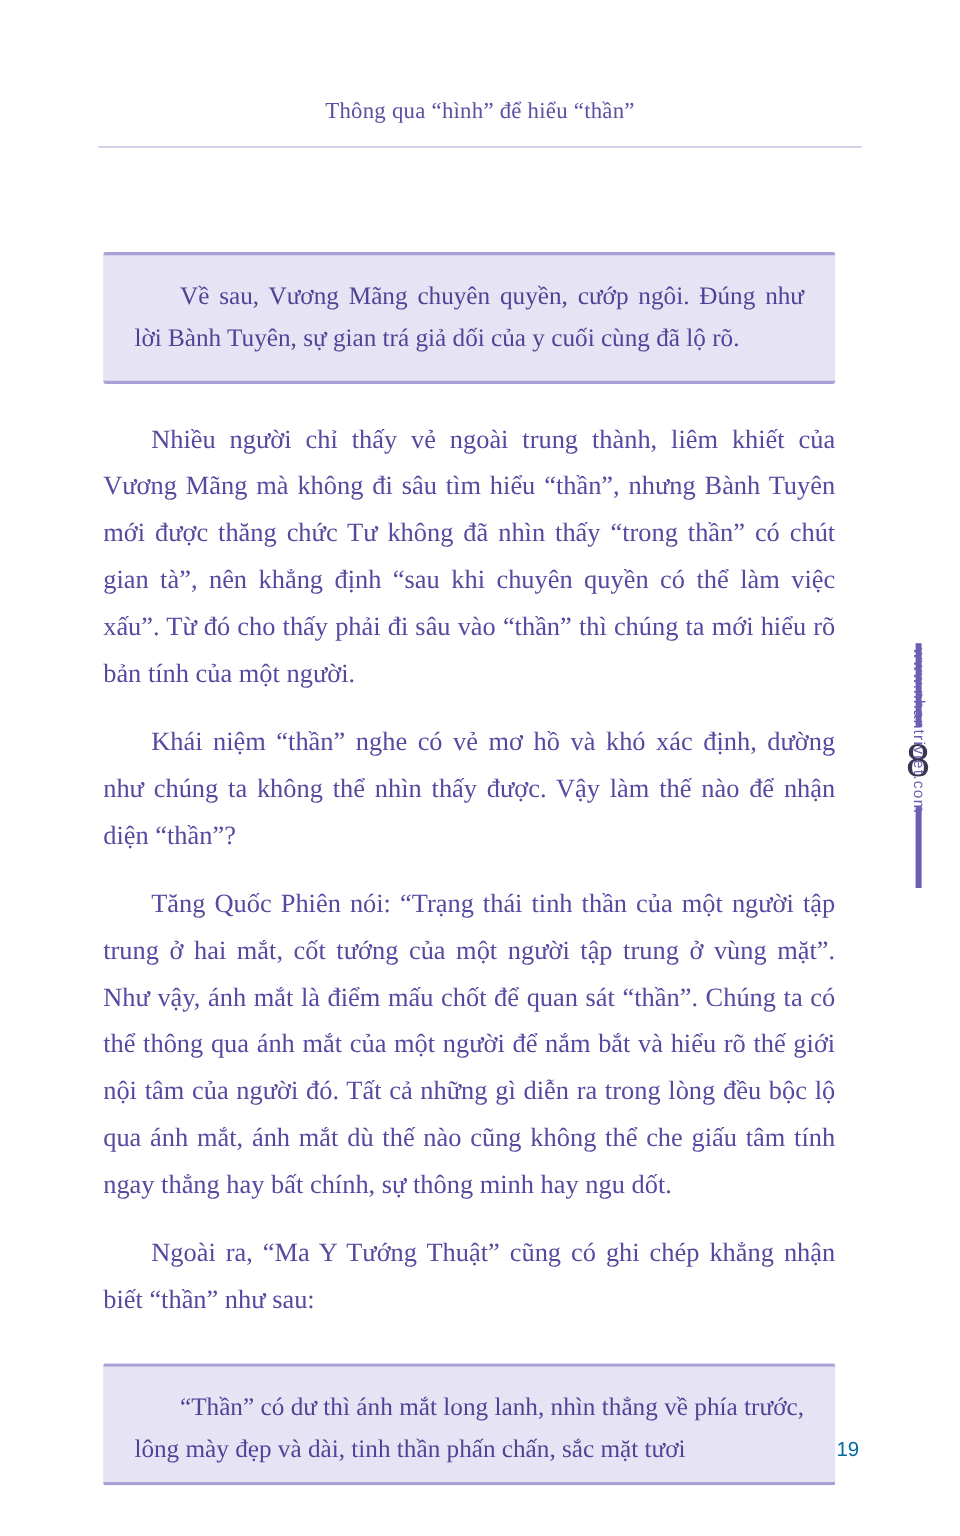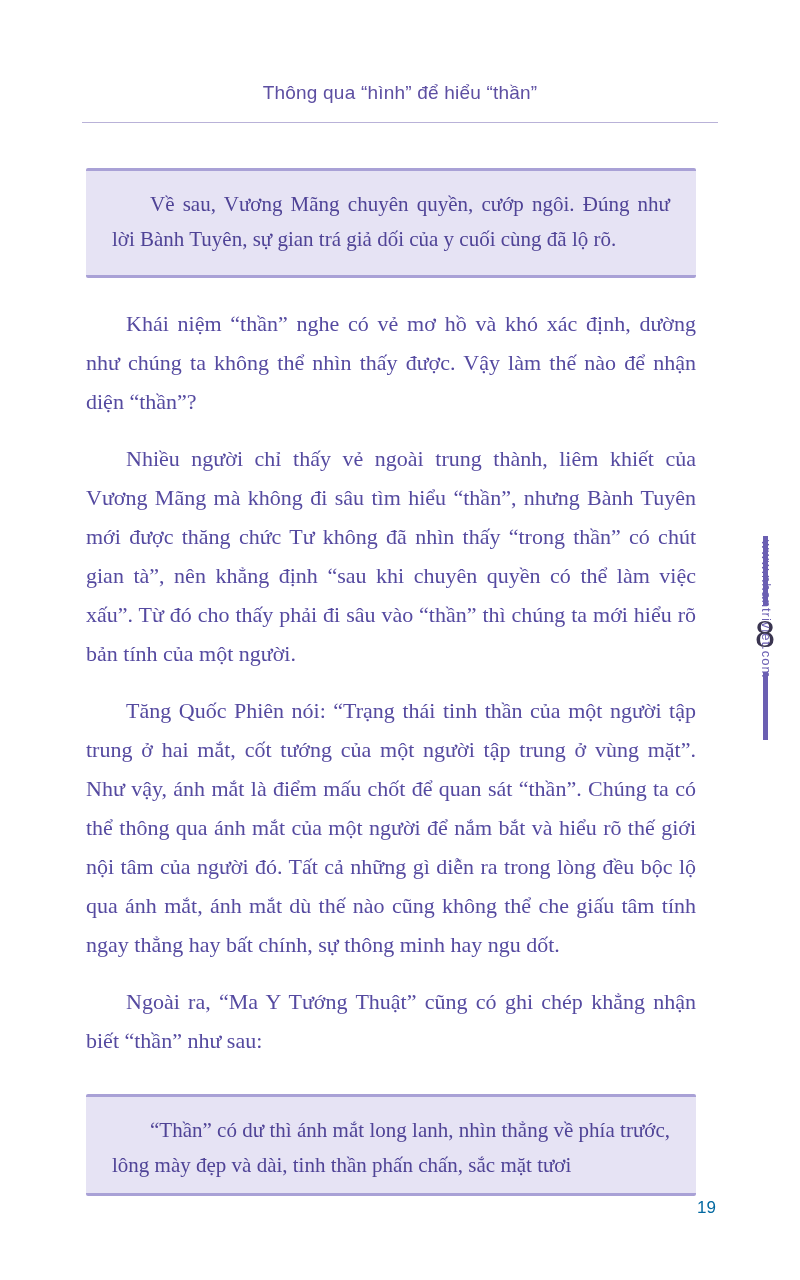--- a/index.html
+++ b/index.html
@@ -24,21 +24,21 @@
 
   
   .header {
     position: absolute;
     top: 82px;
     left: 80px;
     right: 80px;
     text-align: center;
   }
   .header-title {
-    font-family: Liberation Sans, sans-serif;
+    font-family: Liberation Serif, serif;
     font-size: 19px;
     color: #5d4fa2;
     letter-spacing: 0.2px;
   }
   .header-rule {
     position: absolute;
     top: 122px;
     left: 82px;
     right: 82px;
     height: 1px;
@@ -54,20 +54,21 @@
   }
 
   
   .callout {
     background: #e6e3f4;
     border-top: 3px solid #a9a1d6;
     border-bottom: 3px solid #a9a1d6;
     padding: 16px 26px 18px 26px;
     margin-bottom: 26px;
     border-radius: 2px;
+    margin-top: 42px;
   }
   .callout p {
     margin: 0;
     font-size: 21px;
     line-height: 35px;
     color: #4f4396;
     text-align: justify;
     text-indent: 38px;
   }
   .callout.second {
@@ -147,22 +148,22 @@
     <span class="header-title">Thông qua “hình” để hiểu “thần”</span>
   </div>
   <div class="header-rule"></div>
 
   <div class="content">
 
     <div class="callout">
       <p>Về sau, Vương Mãng chuyên quyền, cướp ngôi. Đúng như lời Bành Tuyên, sự gian trá giả dối của y cuối cùng đã lộ rõ.</p>
     </div>
 
+    <p class="para">Nhiều người chỉ thấy vẻ ngoài trung thành, liêm khiết của Vương Mãng mà không đi sâu tìm hiểu “thần”, nhưng Bành Tuyên mới được thăng chức Tư không đã nhìn thấy “trong thần” có chút gian tà”, nên khẳng định “sau khi chuyên quyền có thể làm việc xấu”. Từ đó cho thấy phải đi sâu vào “thần” thì chúng ta mới hiểu rõ bản tính của một người.</p>
     <p class="para">Khái niệm “thần” nghe có vẻ mơ hồ và khó xác định, dường như chúng ta không thể nhìn thấy được. Vậy làm thế nào để nhận diện “thần”?</p>
-    <p class="para">Nhiều người chỉ thấy vẻ ngoài trung thành, liêm khiết của Vương Mãng mà không đi sâu tìm hiểu “thần”, nhưng Bành Tuyên mới được thăng chức Tư không đã nhìn thấy “trong thần” có chút gian tà”, nên khẳng định “sau khi chuyên quyền có thể làm việc xấu”. Từ đó cho thấy phải đi sâu vào “thần” thì chúng ta mới hiểu rõ bản tính của một người.</p>
     <p class="para">Tăng Quốc Phiên nói: “Trạng thái tinh thần của một người tập trung ở hai mắt, cốt tướng của một người tập trung ở vùng mặt”. Như vậy, ánh mắt là điểm mấu chốt để quan sát “thần”. Chúng ta có thể thông qua ánh mắt của một người để nắm bắt và hiểu rõ thế giới nội tâm của người đó. Tất cả những gì diễn ra trong lòng đều bộc lộ qua ánh mắt, ánh mắt dù thế nào cũng không thể che giấu tâm tính ngay thẳng hay bất chính, sự thông minh hay ngu dốt.</p>
     <p class="para">Ngoài ra, “Ma Y Tướng Thuật” cũng có ghi chép khẳng nhận biết “thần” như sau:</p>
 
     <div class="callout second">
       <p>“Thần” có dư thì ánh mắt long lanh, nhìn thẳng về phía trước, lông mày đẹp và dài, tinh thần phấn chấn, sắc mặt tươi</p>
     </div>
 
   </div>
 
   <div class="side-bar-top"></div>

